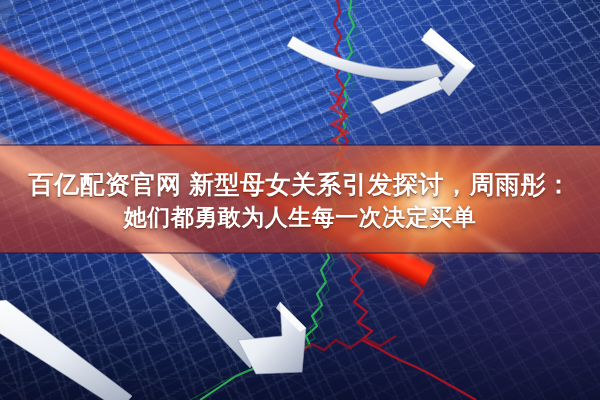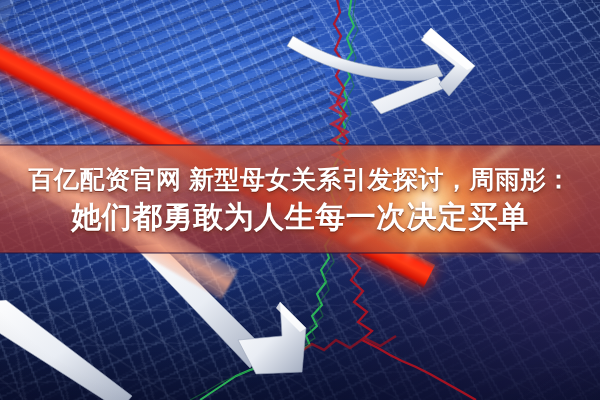--- a/index.html
+++ b/index.html
@@ -202,21 +202,21 @@
     font-weight:bold;
     letter-spacing:.5px;
     line-height:1.22;
     white-space:nowrap;
     text-shadow:
       0 1px 0 rgba(90,20,10,.55),
       0 2px 4px rgba(70,14,6,.55),
       0 0 9px rgba(255,150,90,.35);
   }
   .caption-line.l1 { font-size:25px; }
-  .caption-line.l2 { font-size:30px; }
+  .caption-line.l2 { font-size:23px; }
 </style>
 </head>
 <body>
 
 <div id="stage">
 
   <div class="layer bg-base"></div>
 
   <div class="grid-wrap">
     <div class="grid-d"></div>

